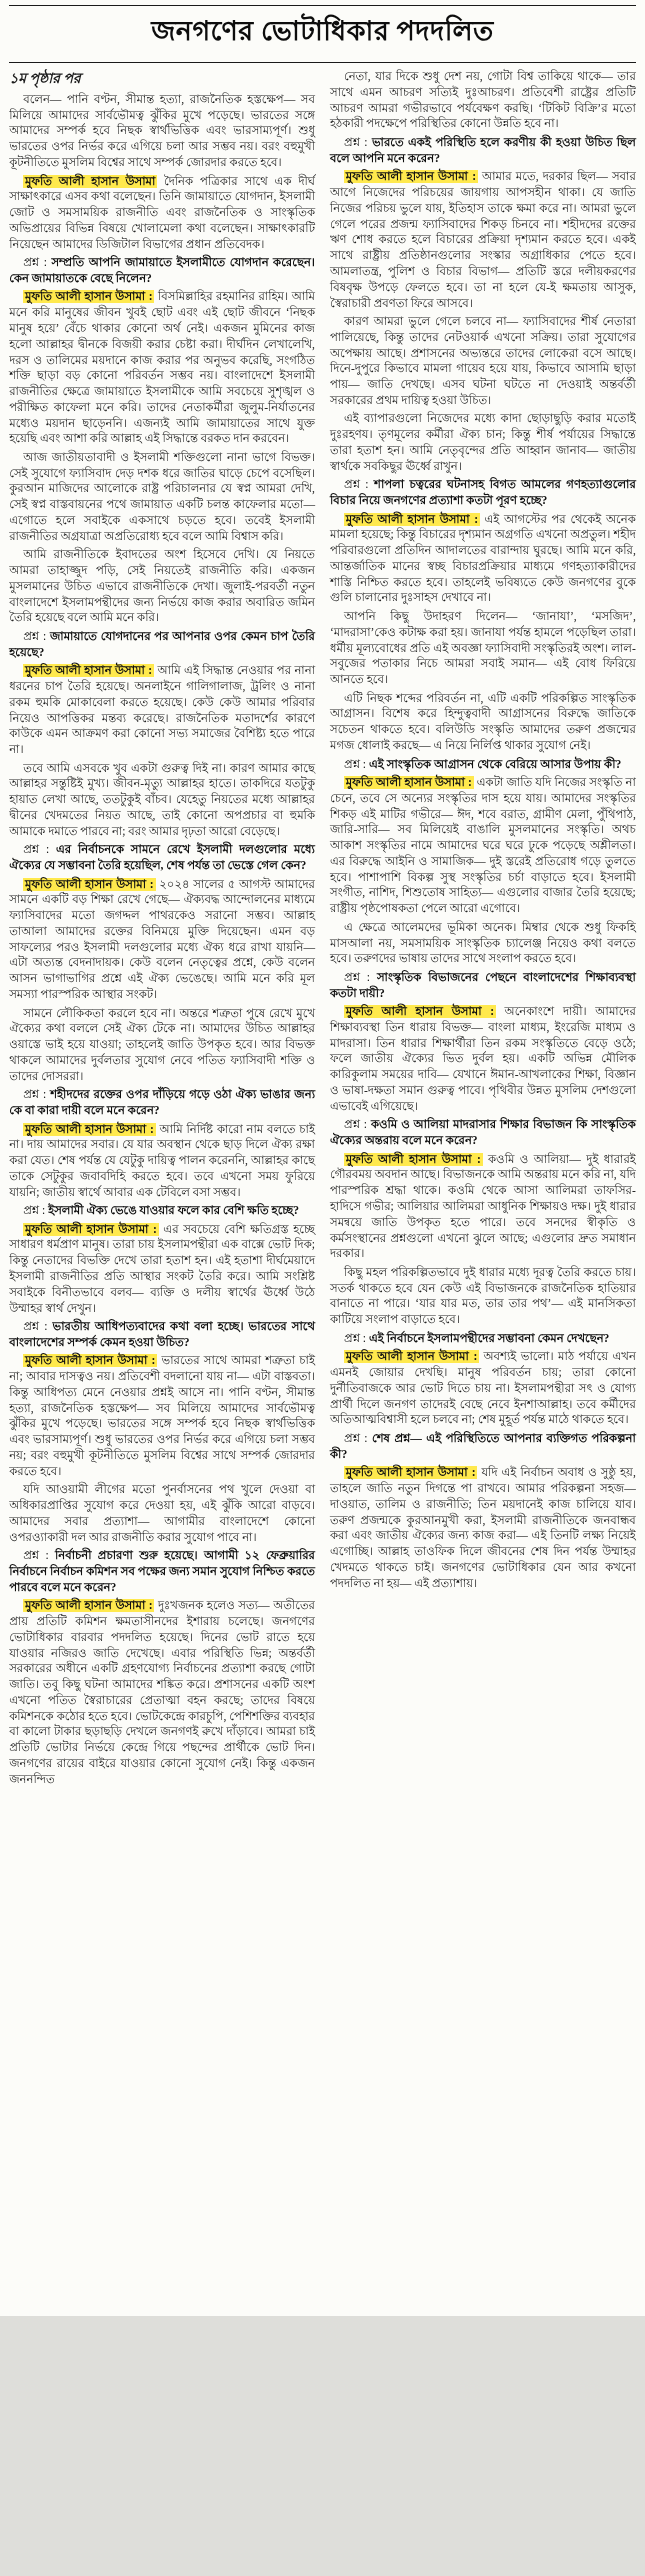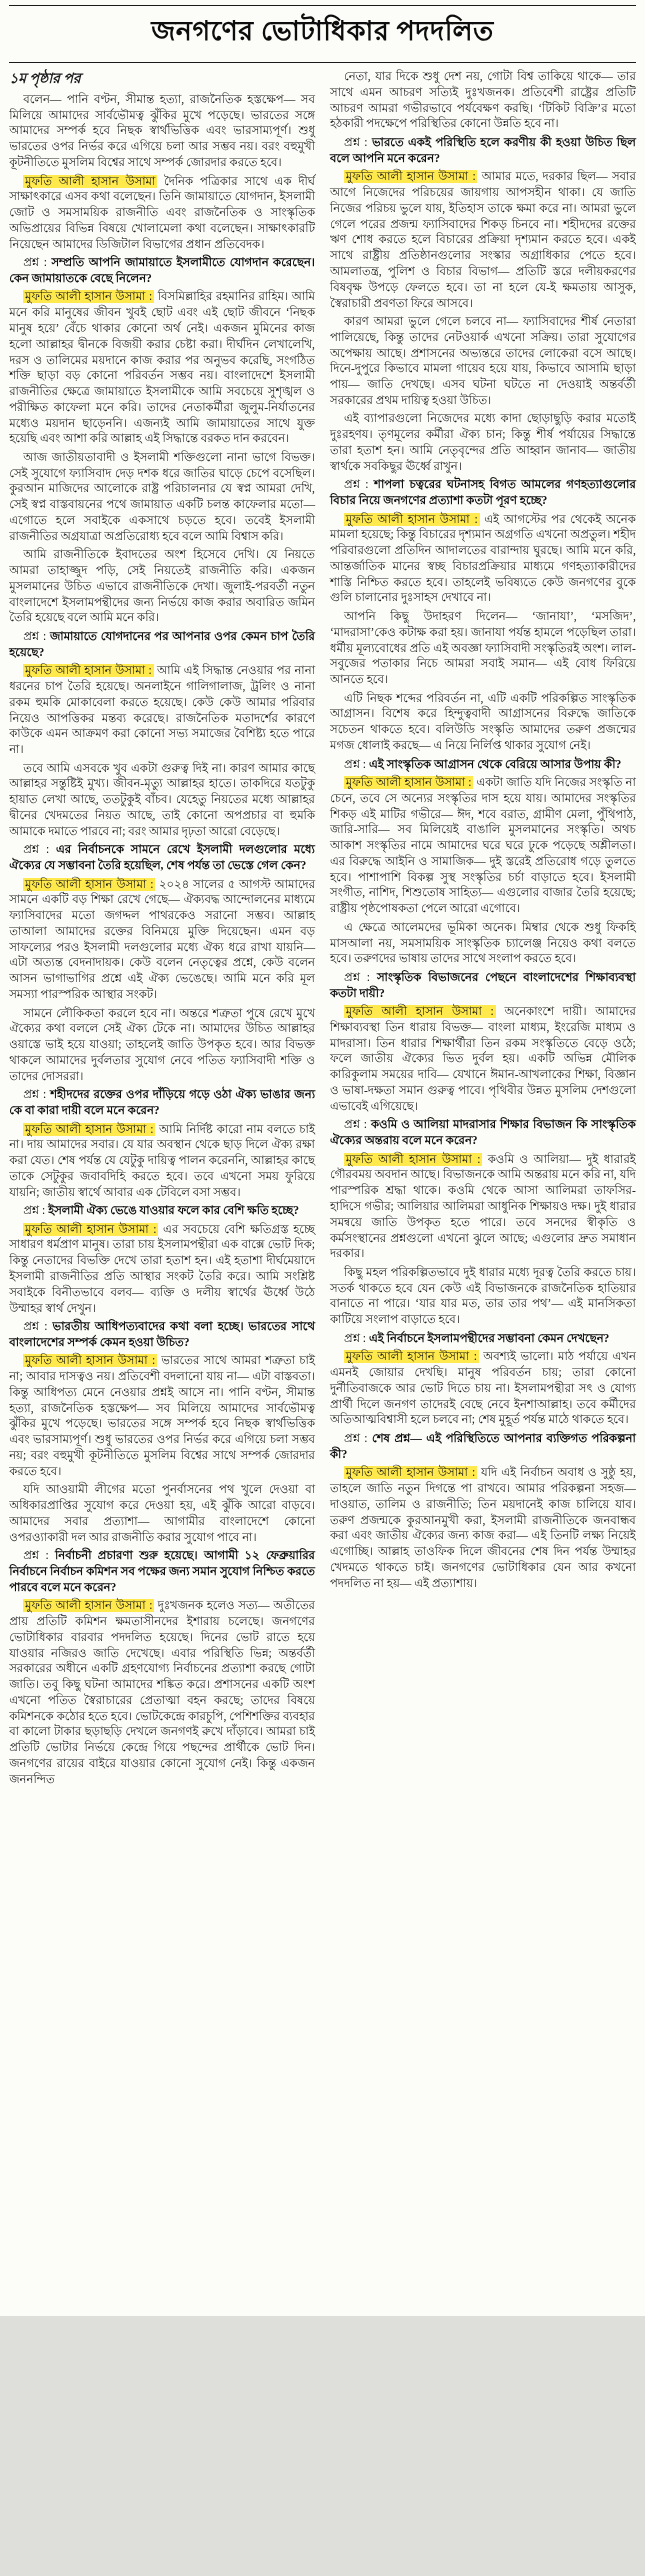--- a/index.html
+++ b/index.html
@@ -14,21 +14,21 @@
     text-align:center; font-weight:700; font-size:27px;
     padding:4.6px 0 6.5px; letter-spacing:0.5px; color:#0d0d0d;
   }
   .columns { display:flex; gap:15px; margin-top:6.5px; }
   .col { flex:1 1 0; min-width:0; text-align:justify; font-size:11.6px; line-height:1.36; color:#1c1c1c; }
   .col p { margin:0 0 2.8px 0; text-indent:14px; }
   .col p.cont { text-indent:0; font-weight:700; font-style:italic; font-size:14px; margin-bottom:3.7px; }
   .col p.q { font-weight:700; color:#101010; }
   .qlabel { font-weight:400; }
   .speaker {
-    background:#ffe94d; font-weight:400; color:#111;
+    background:#ffe94d; font-weight:700; color:#111;
     padding:0 1.8px; box-decoration-break:clone; -webkit-box-decoration-break:clone;
   }
 </style>
 </head>
 <body>
 
 <div class="page">
   <div class="headline-rule"></div>
   <h1 class="headline">জনগণের ভোটাধিকার পদদলিত</h1>
   <div class="headline-rule"></div>
@@ -51,21 +51,21 @@
         <p class="a"><span class="speaker">মুফতি আলী হাসান উসামা :</span> আমি নির্দিষ্ট কারো নাম বলতে চাই না। দায় আমাদের সবার। যে যার অবস্থান থেকে ছাড় দিলে ঐক্য রক্ষা করা যেত। শেষ পর্যন্ত যে যেটুকু দায়িত্ব পালন করেননি, আল্লাহর কাছে তাকে সেটুকুর জবাবদিহি করতে হবে। তবে এখনো সময় ফুরিয়ে যায়নি; জাতীয় স্বার্থে আবার এক টেবিলে বসা সম্ভব।</p>
         <p class="q"><span class="qlabel">প্রশ্ন : </span>ইসলামী ঐক্য ভেঙে যাওয়ার ফলে কার বেশি ক্ষতি হচ্ছে?</p>
         <p class="a"><span class="speaker">মুফতি আলী হাসান উসামা :</span> এর সবচেয়ে বেশি ক্ষতিগ্রস্ত হচ্ছে সাধারণ ধর্মপ্রাণ মানুষ। তারা চায় ইসলামপন্থীরা এক বাক্সে ভোট দিক; কিন্তু নেতাদের বিভক্তি দেখে তারা হতাশ হন। এই হতাশা দীর্ঘমেয়াদে ইসলামী রাজনীতির প্রতি আস্থার সংকট তৈরি করে। আমি সংশ্লিষ্ট সবাইকে বিনীতভাবে বলব— ব্যক্তি ও দলীয় স্বার্থের ঊর্ধ্বে উঠে উম্মাহর স্বার্থ দেখুন।</p>
         <p class="q"><span class="qlabel">প্রশ্ন : </span>ভারতীয় আধিপত্যবাদের কথা বলা হচ্ছে। ভারতের সাথে বাংলাদেশের সম্পর্ক কেমন হওয়া উচিত?</p>
         <p class="a"><span class="speaker">মুফতি আলী হাসান উসামা :</span> ভারতের সাথে আমরা শত্রুতা চাই না; আবার দাসত্বও নয়। প্রতিবেশী বদলানো যায় না— এটা বাস্তবতা। কিন্তু আধিপত্য মেনে নেওয়ার প্রশ্নই আসে না। পানি বণ্টন, সীমান্ত হত্যা, রাজনৈতিক হস্তক্ষেপ— সব মিলিয়ে আমাদের সার্বভৌমত্ব ঝুঁকির মুখে পড়েছে। ভারতের সঙ্গে সম্পর্ক হবে নিছক স্বার্থভিত্তিক এবং ভারসাম্যপূর্ণ। শুধু ভারতের ওপর নির্ভর করে এগিয়ে চলা সম্ভব নয়; বরং বহুমুখী কূটনীতিতে মুসলিম বিশ্বের সাথে সম্পর্ক জোরদার করতে হবে।</p>
         <p class="para">যদি আওয়ামী লীগের মতো পুনর্বাসনের পথ খুলে দেওয়া বা অধিকারপ্রাপ্তির সুযোগ করে দেওয়া হয়, এই ঝুঁকি আরো বাড়বে। আমাদের সবার প্রত্যাশা— আগামীর বাংলাদেশে কোনো ওপরও্যাকারী দল আর রাজনীতি করার সুযোগ পাবে না।</p>
         <p class="q"><span class="qlabel">প্রশ্ন : </span>নির্বাচনী প্রচারণা শুরু হয়েছে। আগামী ১২ ফেব্রুয়ারির নির্বাচনে নির্বাচন কমিশন সব পক্ষের জন্য সমান সুযোগ নিশ্চিত করতে পারবে বলে মনে করেন?</p>
         <p class="a"><span class="speaker">মুফতি আলী হাসান উসামা :</span> দুঃখজনক হলেও সত্য— অতীতের প্রায় প্রতিটি কমিশন ক্ষমতাসীনদের ইশারায় চলেছে। জনগণের ভোটাধিকার বারবার পদদলিত হয়েছে। দিনের ভোট রাতে হয়ে যাওয়ার নজিরও জাতি দেখেছে। এবার পরিস্থিতি ভিন্ন; অন্তর্বর্তী সরকারের অধীনে একটি গ্রহণযোগ্য নির্বাচনের প্রত্যাশা করছে গোটা জাতি। তবু কিছু ঘটনা আমাদের শঙ্কিত করে। প্রশাসনের একটি অংশ এখনো পতিত স্বৈরাচারের প্রেতাত্মা বহন করছে; তাদের বিষয়ে কমিশনকে কঠোর হতে হবে। ভোটকেন্দ্রে কারচুপি, পেশিশক্তির ব্যবহার বা কালো টাকার ছড়াছড়ি দেখলে জনগণই রুখে দাঁড়াবে। আমরা চাই প্রতিটি ভোটার নির্ভয়ে কেন্দ্রে গিয়ে পছন্দের প্রার্থীকে ভোট দিন। জনগণের রায়ের বাইরে যাওয়ার কোনো সুযোগ নেই। কিন্তু একজন জননন্দিত</p>
       </div>
       <div class="col">
-        <p class="para">নেতা, যার দিকে শুধু দেশ নয়, গোটা বিশ্ব তাকিয়ে থাকে— তার সাথে এমন আচরণ সত্যিই দুঃখজনক। প্রতিবেশী রাষ্ট্রের প্রতিটি আচরণ আমরা গভীরভাবে পর্যবেক্ষণ করছি। ‘টিকিট বিক্রি’র মতো হঠকারী পদক্ষেপে পরিস্থিতির কোনো উন্নতি হবে না।</p>
+        <p class="para">নেতা, যার দিকে শুধু দেশ নয়, গোটা বিশ্ব তাকিয়ে থাকে— তার সাথে এমন আচরণ সত্যিই দুঃআচরণ। প্রতিবেশী রাষ্ট্রের প্রতিটি আচরণ আমরা গভীরভাবে পর্যবেক্ষণ করছি। ‘টিকিট বিক্রি’র মতো হঠকারী পদক্ষেপে পরিস্থিতির কোনো উন্নতি হবে না।</p>
         <p class="q"><span class="qlabel">প্রশ্ন : </span>ভারতে একই পরিস্থিতি হলে করণীয় কী হওয়া উচিত ছিল বলে আপনি মনে করেন?</p>
         <p class="a"><span class="speaker">মুফতি আলী হাসান উসামা :</span> আমার মতে, দরকার ছিল— সবার আগে নিজেদের পরিচয়ের জায়গায় আপসহীন থাকা। যে জাতি নিজের পরিচয় ভুলে যায়, ইতিহাস তাকে ক্ষমা করে না। আমরা ভুলে গেলে পরের প্রজন্ম ফ্যাসিবাদের শিকড় চিনবে না। শহীদদের রক্তের ঋণ শোধ করতে হলে বিচারের প্রক্রিয়া দৃশ্যমান করতে হবে। একই সাথে রাষ্ট্রীয় প্রতিষ্ঠানগুলোর সংস্কার অগ্রাধিকার পেতে হবে। আমলাতন্ত্র, পুলিশ ও বিচার বিভাগ— প্রতিটি স্তরে দলীয়করণের বিষবৃক্ষ উপড়ে ফেলতে হবে। তা না হলে যে-ই ক্ষমতায় আসুক, স্বৈরাচারী প্রবণতা ফিরে আসবে।</p>
         <p class="para">কারণ আমরা ভুলে গেলে চলবে না— ফ্যাসিবাদের শীর্ষ নেতারা পালিয়েছে, কিন্তু তাদের নেটওয়ার্ক এখনো সক্রিয়। তারা সুযোগের অপেক্ষায় আছে। প্রশাসনের অভ্যন্তরে তাদের লোকেরা বসে আছে। দিনে-দুপুরে কিভাবে মামলা গায়েব হয়ে যায়, কিভাবে আসামি ছাড়া পায়— জাতি দেখছে। এসব ঘটনা ঘটতে না দেওয়াই অন্তর্বর্তী সরকারের প্রথম দায়িত্ব হওয়া উচিত।</p>
         <p class="para">এই ব্যাপারগুলো নিজেদের মধ্যে কাদা ছোড়াছুড়ি করার মতোই দুঃরহণয। তৃণমূলের কর্মীরা ঐক্য চান; কিন্তু শীর্ষ পর্যায়ের সিদ্ধান্তে তারা হতাশ হন। আমি নেতৃবৃন্দের প্রতি আহ্বান জানাব— জাতীয় স্বার্থকে সবকিছুর ঊর্ধ্বে রাখুন।</p>
         <p class="q"><span class="qlabel">প্রশ্ন : </span>শাপলা চত্বরের ঘটনাসহ বিগত আমলের গণহত্যাগুলোর বিচার নিয়ে জনগণের প্রত্যাশা কতটা পূরণ হচ্ছে?</p>
         <p class="a"><span class="speaker">মুফতি আলী হাসান উসামা :</span> এই আগস্টের পর থেকেই অনেক মামলা হয়েছে; কিন্তু বিচারের দৃশ্যমান অগ্রগতি এখনো অপ্রতুল। শহীদ পরিবারগুলো প্রতিদিন আদালতের বারান্দায় ঘুরছে। আমি মনে করি, আন্তর্জাতিক মানের স্বচ্ছ বিচারপ্রক্রিয়ার মাধ্যমে গণহত্যাকারীদের শাস্তি নিশ্চিত করতে হবে। তাহলেই ভবিষ্যতে কেউ জনগণের বুকে গুলি চালানোর দুঃসাহস দেখাবে না।</p>
         <p class="para">আপনি কিছু উদাহরণ দিলেন— ‘জানাযা’, ‘মসজিদ’, ‘মাদরাসা’কেও কটাক্ষ করা হয়। জানাযা পর্যন্ত হামলে পড়েছিল তারা। ধর্মীয় মূল্যবোধের প্রতি এই অবজ্ঞা ফ্যাসিবাদী সংস্কৃতিরই অংশ। লাল-সবুজের পতাকার নিচে আমরা সবাই সমান— এই বোধ ফিরিয়ে আনতে হবে।</p>
         <p class="para">এটি নিছক শব্দের পরিবর্তন না, এটি একটি পরিকল্পিত সাংস্কৃতিক আগ্রাসন। বিশেষ করে হিন্দুত্ববাদী আগ্রাসনের বিরুদ্ধে জাতিকে সচেতন থাকতে হবে। বলিউডি সংস্কৃতি আমাদের তরুণ প্রজন্মের মগজ ধোলাই করছে— এ নিয়ে নির্লিপ্ত থাকার সুযোগ নেই।</p>
         <p class="q"><span class="qlabel">প্রশ্ন : </span>এই সাংস্কৃতিক আগ্রাসন থেকে বেরিয়ে আসার উপায় কী?</p>
         <p class="a"><span class="speaker">মুফতি আলী হাসান উসামা :</span> একটা জাতি যদি নিজের সংস্কৃতি না চেনে, তবে সে অন্যের সংস্কৃতির দাস হয়ে যায়। আমাদের সংস্কৃতির শিকড় এই মাটির গভীরে— ঈদ, শবে বরাত, গ্রামীণ মেলা, পুঁথিপাঠ, জারি-সারি— সব মিলিয়েই বাঙালি মুসলমানের সংস্কৃতি। অথচ আকাশ সংস্কৃতির নামে আমাদের ঘরে ঘরে ঢুকে পড়েছে অশ্লীলতা। এর বিরুদ্ধে আইনি ও সামাজিক— দুই স্তরেই প্রতিরোধ গড়ে তুলতে হবে। পাশাপাশি বিকল্প সুস্থ সংস্কৃতির চর্চা বাড়াতে হবে। ইসলামী সংগীত, নাশিদ, শিশুতোষ সাহিত্য— এগুলোর বাজার তৈরি হয়েছে; রাষ্ট্রীয় পৃষ্ঠপোষকতা পেলে আরো এগোবে।</p>

